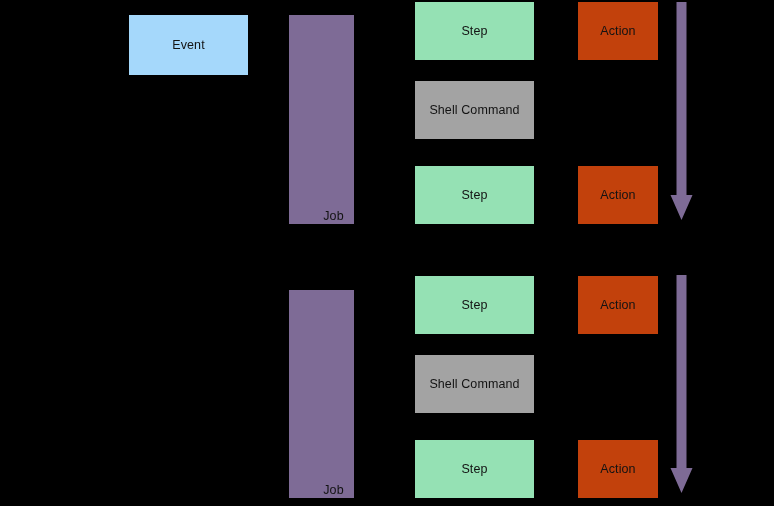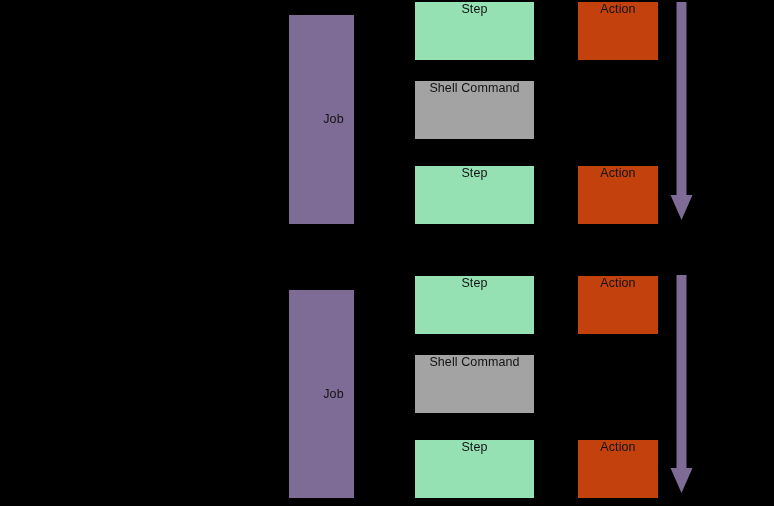--- a/index.html
+++ b/index.html
@@ -14,51 +14,54 @@
     position: relative;
     width: 774px;
     height: 506px;
     background: #000000;
     overflow: hidden;
   }
   .node {
     position: absolute;
     box-sizing: border-box;
     display: flex;
-    align-items: flex-start;
+    align-items: center;
     justify-content: center;
     color: #131313;
     font-size: 12.5px;
     font-family: "Liberation Sans", sans-serif;
     line-height: 1.2;
     letter-spacing: 0.1px;
     white-space: nowrap;
     text-align: center;
   }
   .node-event   { background: #A5D8FB; }
   .node-job     { background: #7E6B96; }
   .node-step    { background: #95E1B4; }
   .node-shell   { background: #a3a3a3; }
   .node-action  { background: #c2410c; }
 
   
-  .node-job { align-items: center; padding-left: 24px; }
+  .node-job { align-items: flex-end; padding-left: 24px; }
 
   .arrow {
     position: absolute;
   }
   .arrow svg {
     display: block;
   }
 </style>
 </head>
 <body>
 
 <div id="canvas">
 
+  <div class="node node-event" style="left:129px; top:15px; width:119px; height:60px;">
+    <span>Event</span>
+  </div>
 
   <div class="node node-job" style="left:289px; top:15px; width:65px; height:209px;">
     <span>Job</span>
   </div>
 
   <div class="node node-step" style="left:415px; top:2px; width:119px; height:58px;">
     <span>Step</span>
   </div>
 
   <div class="node node-shell" style="left:415px; top:81px; width:119px; height:58px;">

